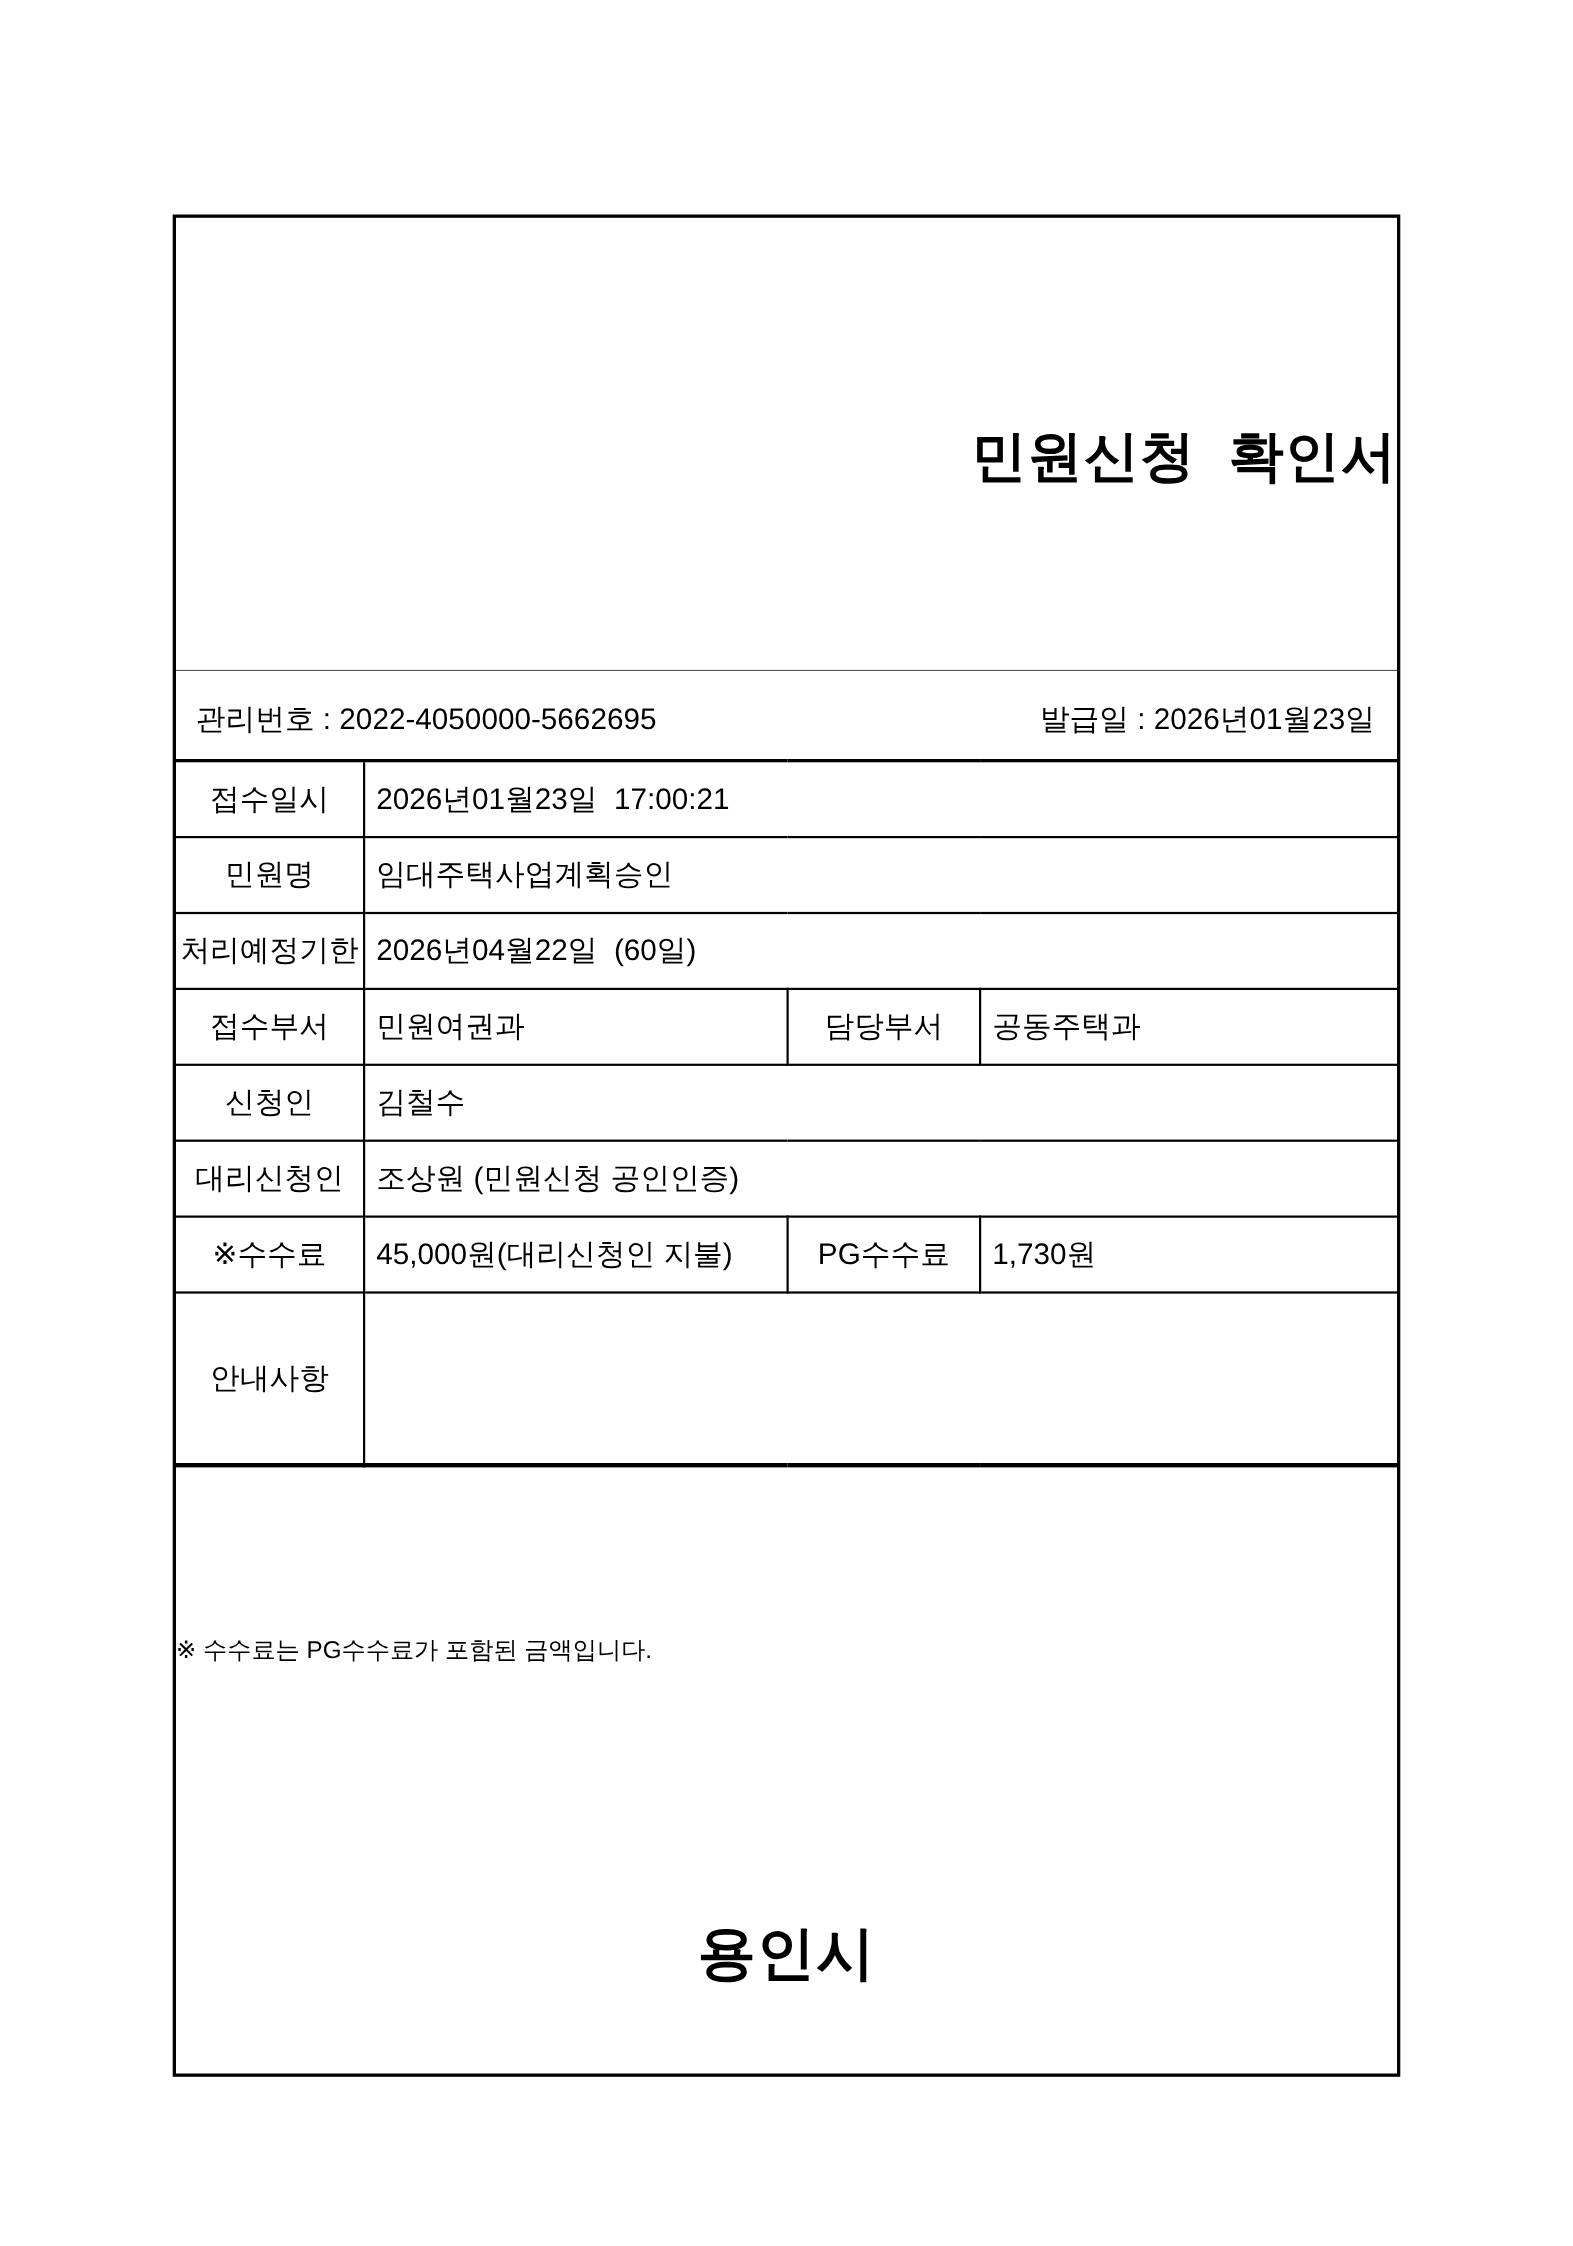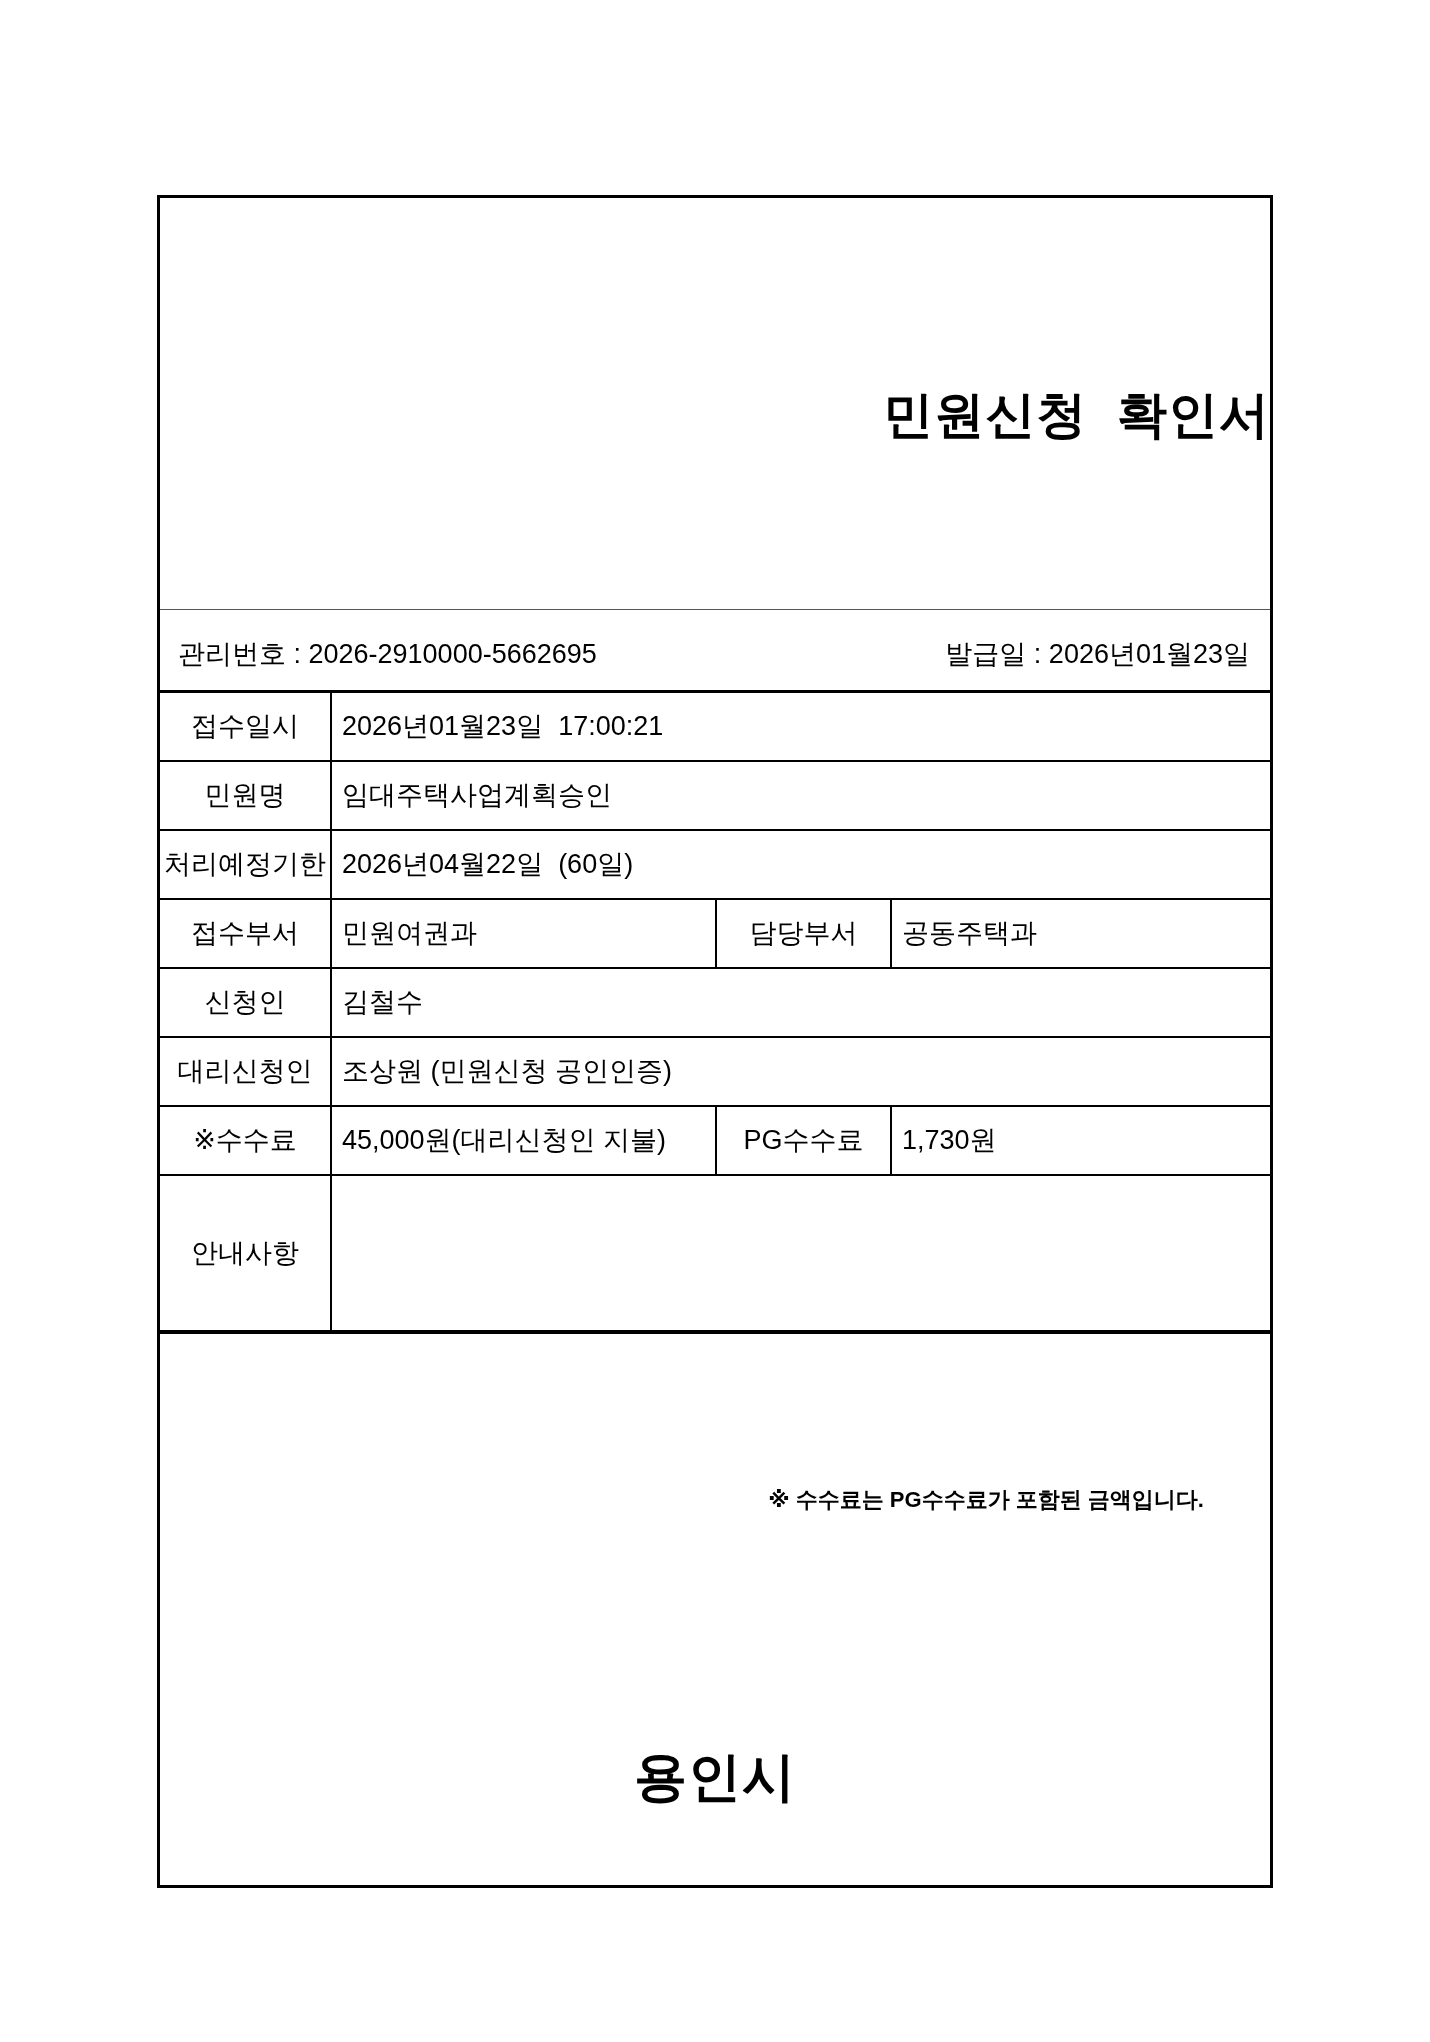--- a/index.html
+++ b/index.html
@@ -89,24 +89,24 @@
   .info-table td.lbl { text-align: center; }
   .info-table td.val { text-align: left; padding-left: 10px; }
   
   .fee-note {
     position: absolute;
     top: 1277px;
     left: 0;
     width: 100%;
     height: 50px;
     line-height: 50px;
-    text-align: right;
-    padding-right: 66px;
+    text-align: left;
+    padding-right: 26px;
     font-size: 22px;
-    font-weight: 700;
+    font-weight: 400;
     white-space: pre;
   }
   .issuer {
     position: absolute;
     top: 1541px;
     left: 0;
     width: 100%;
     height: 76px;
     line-height: 76px;
     text-align: center;
@@ -119,21 +119,21 @@
 <body>
 
 <div class="page">
   <div class="doc-box">
 
     <div class="title">민원신청  확인서</div>
 
     <div class="title-divider"></div>
 
     <div class="meta-row">
-      <span class="meta-left">관리번호 : 2026-2910000-5662695</span>
+      <span class="meta-left">관리번호 : 2022-4050000-5662695</span>
       <span class="meta-right">발급일 : 2026년01월23일</span>
     </div>
 
     <table class="info-table">
       <colgroup>
           <col class="c1">
           <col class="c2">
           <col class="c3">
           <col class="c4">
         </colgroup>

